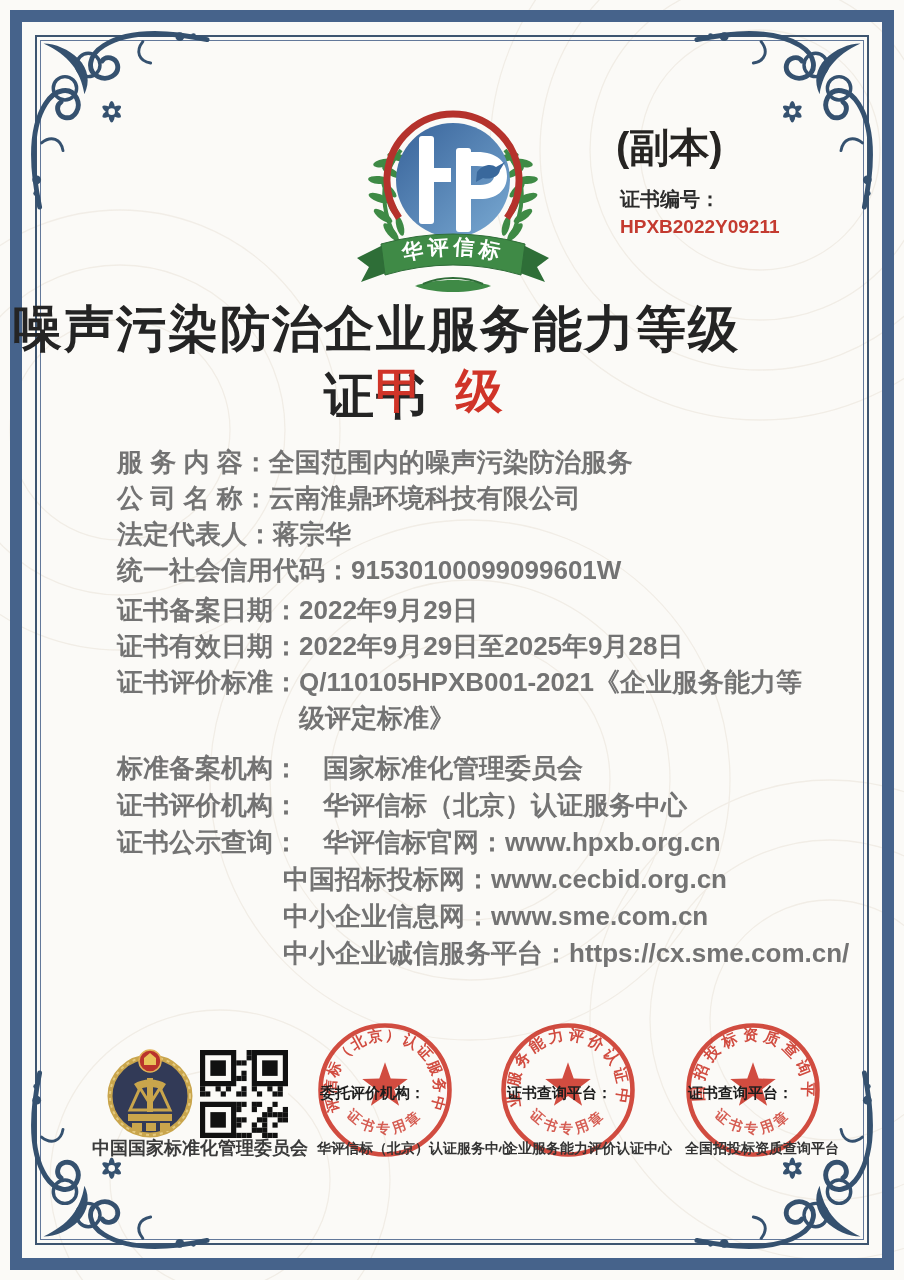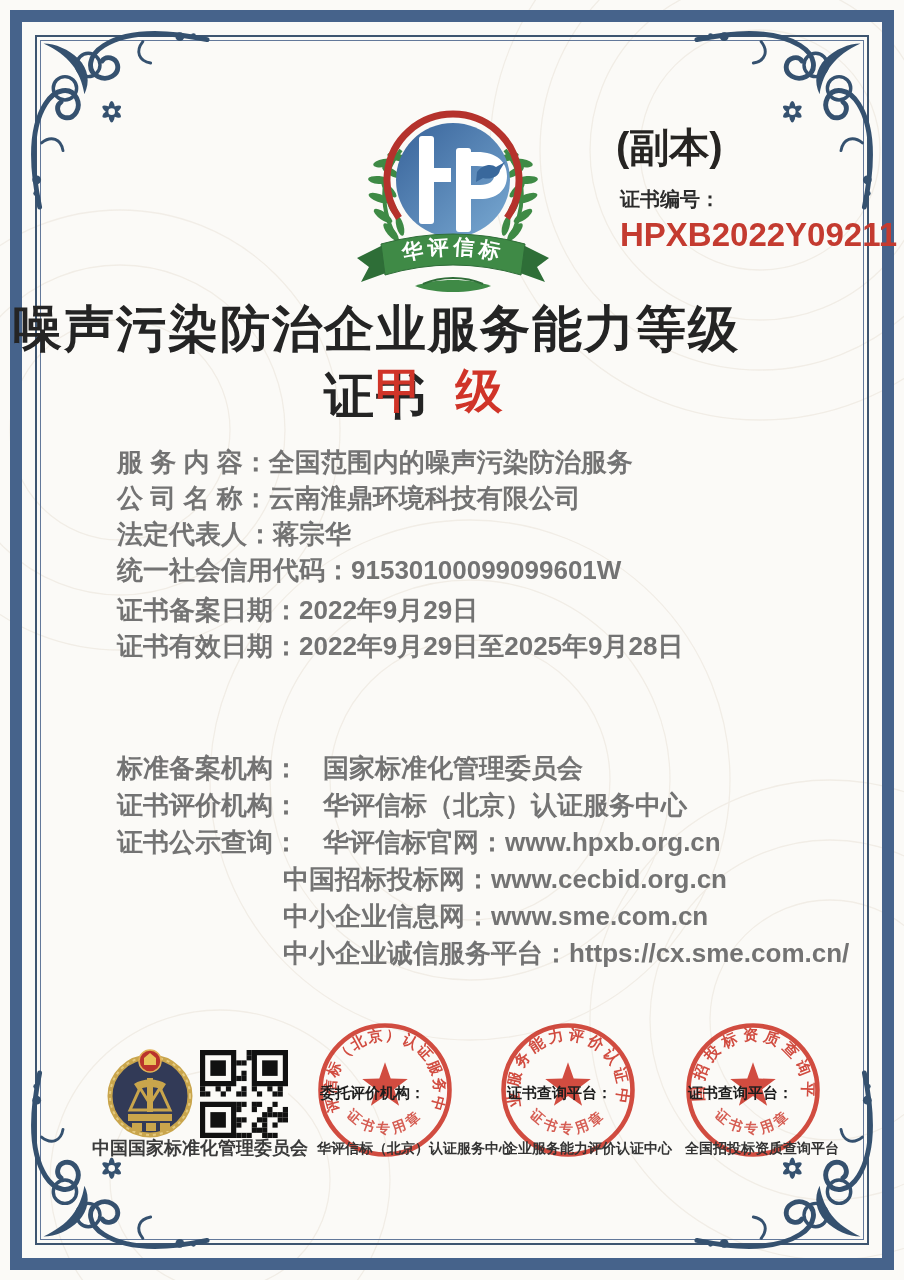--- a/index.html
+++ b/index.html
@@ -19,21 +19,21 @@
   .orn{position:absolute;width:185px;height:185px;}
   .orn.tl{top:26px;left:26px;}
   .orn.tr{top:26px;right:26px;transform:scaleX(-1);}
   .orn.bl{bottom:26px;left:26px;transform:scaleY(-1);}
   .orn.br{bottom:26px;right:26px;transform:scale(-1,-1);}
 
   
   .logo{position:absolute;left:350px;top:92px;width:206px;height:200px;}
   .copy-label{position:absolute;left:616px;top:120px;font-size:40px;font-weight:700;color:#262422;}
   .certno-label{position:absolute;left:620px;top:186px;font-size:20px;font-weight:700;color:#2b2b2b;}
-  .certno-value{position:absolute;left:620px;top:216px;font-size:33px;font-weight:700;color:#c43b30;}
+  .certno-value{position:absolute;left:620px;top:216px;font-size:19px;font-weight:700;color:#c43b30;}
 
   .title{position:absolute;left:0;top:296px;width:752px;text-align:center;
          font-size:50px;font-weight:800;color:#242424;letter-spacing:2px;}
   .grade{position:absolute;left:0;top:360px;width:888px;text-align:center;
          font-size:47px;font-weight:800;color:#d03428;letter-spacing:10px;}
 
   
   .blk{position:absolute;left:117px;color:#737373;font-size:26px;font-weight:600;}
   .blk .row{display:flex;align-items:flex-start;line-height:36px;}
   .blk .lbl{white-space:nowrap;}
@@ -222,20 +222,27 @@
   </div>
 
   <div class="blk dates-blk">
     <div class="row">
       <span class="lbl">证书备案日期：</span>
       <span class="val">2022年9月29日</span>
     </div>
     <div class="row">
       <span class="lbl">证书有效日期：</span>
       <span class="val">2022年9月29日至2025年9月28日</span>
+    </div>
+    <div class="row">
+      <span class="lbl">证书评价标准：</span>
+      <span class="val2">
+        <span>Q/110105HPXB001-2021《企业服务能力等</span>
+        <span>级评定标准》</span>
+      </span>
     </div>
   </div>
 
   <div class="blk orgs-blk">
     <div class="row">
       <span class="lbl">标准备案机构：</span>
       <span class="val">国家标准化管理委员会</span>
     </div>
     <div class="row">
       <span class="lbl">证书评价机构：</span>

